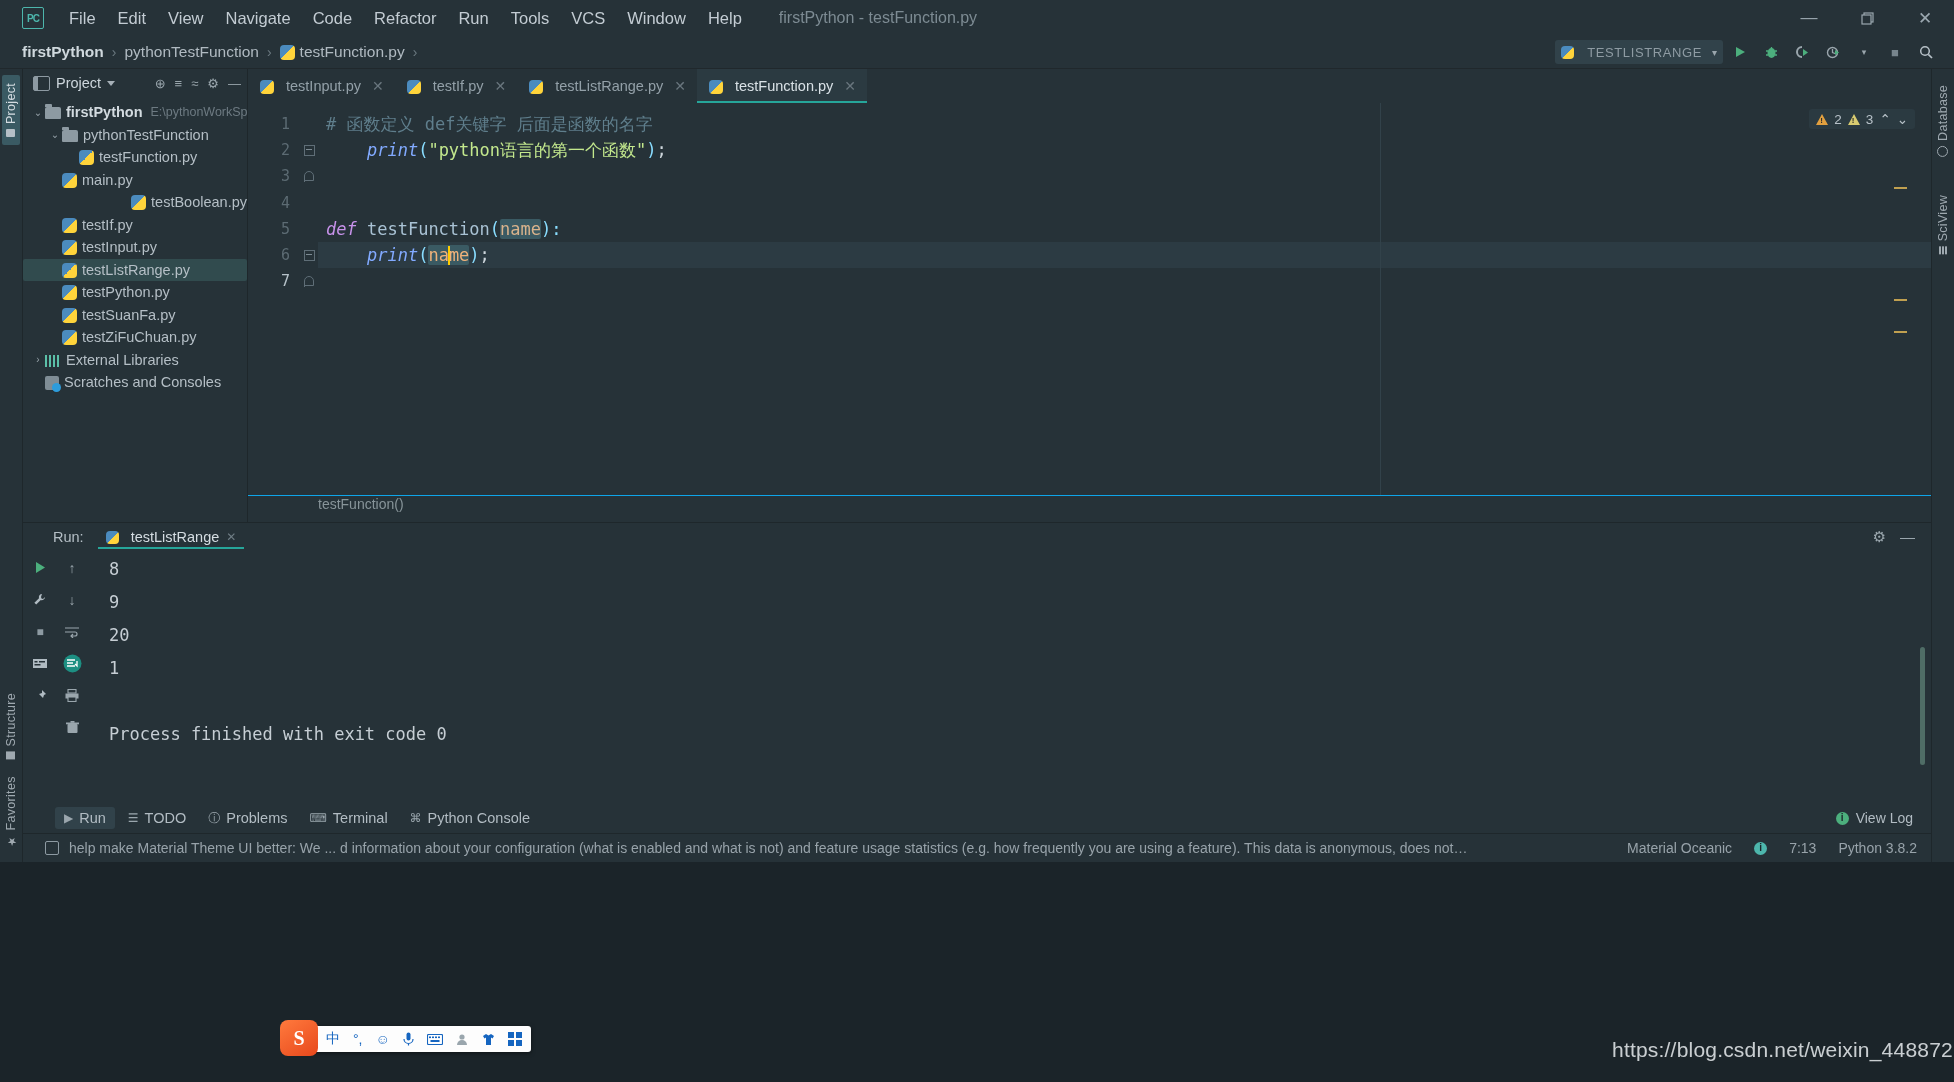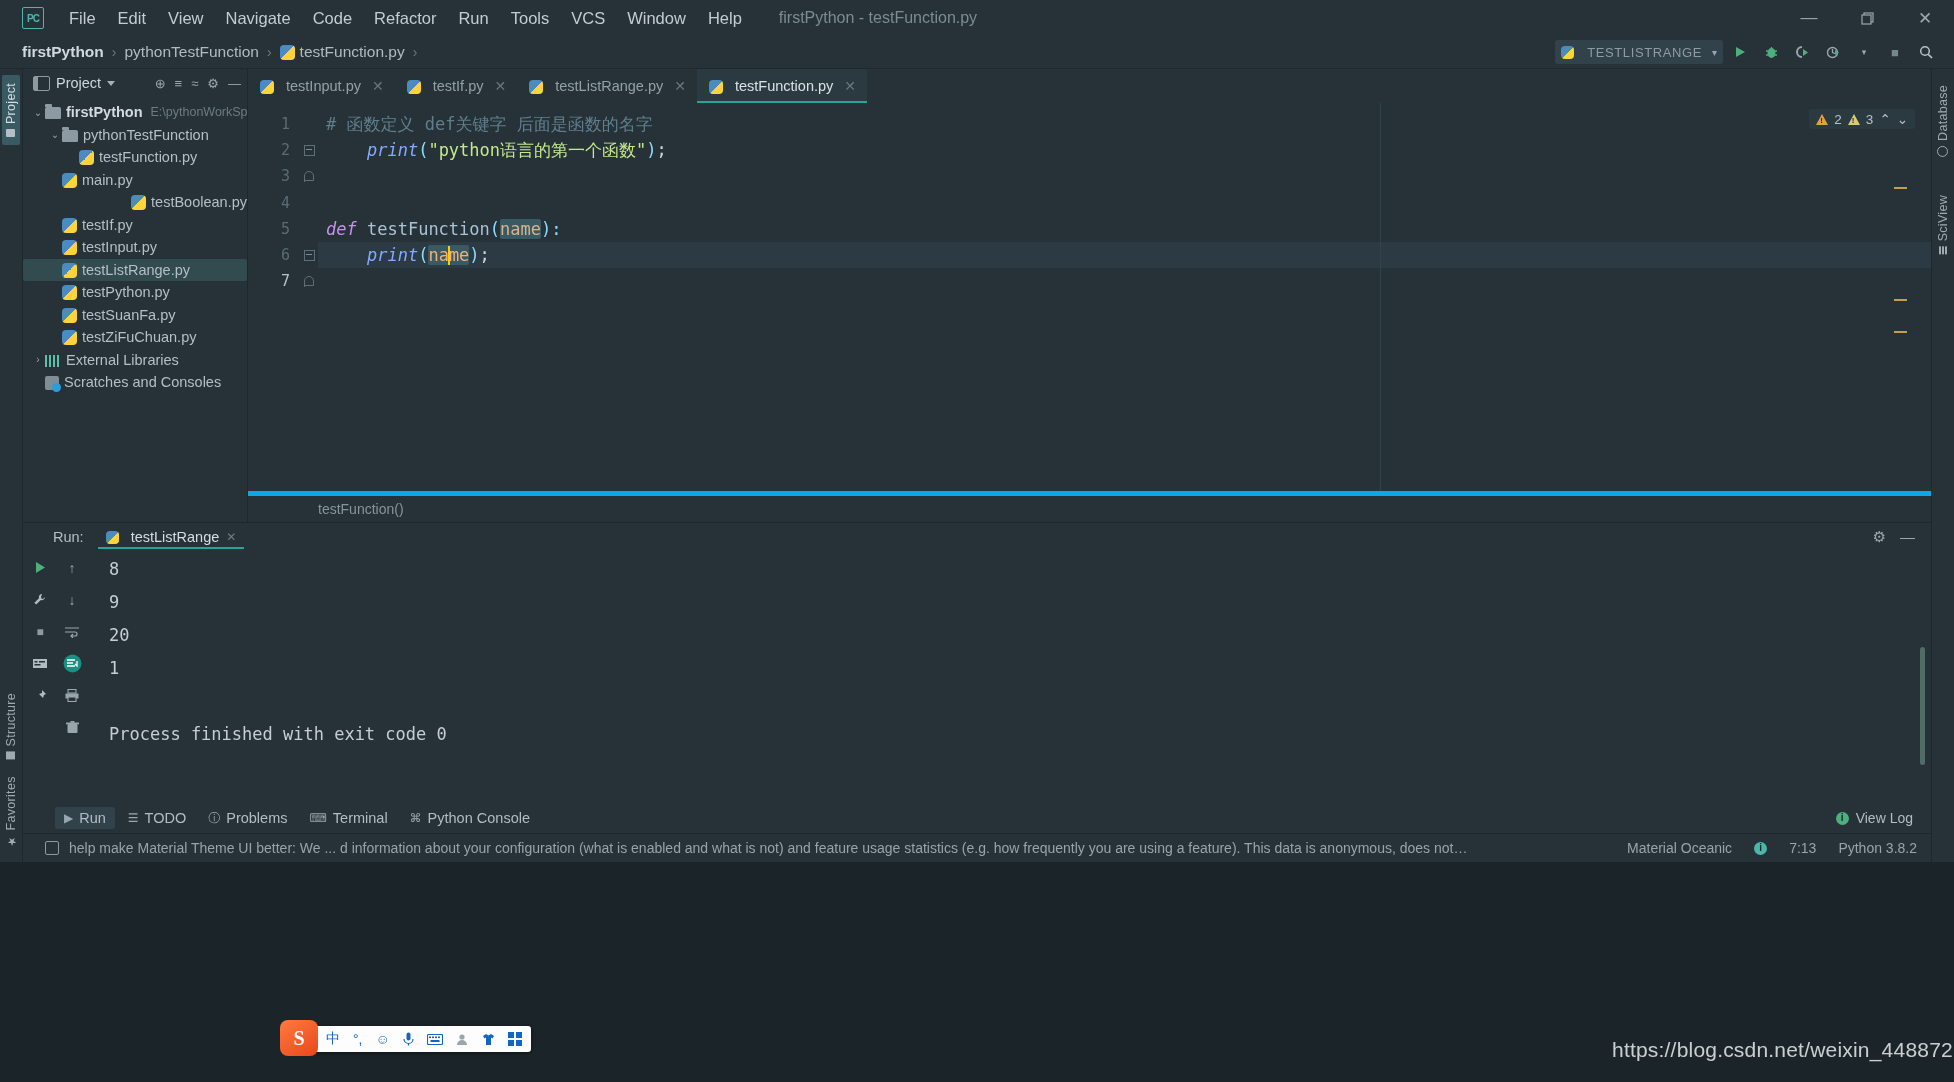--- a/index.html
+++ b/index.html
@@ -100,22 +100,22 @@
   .sel{background:#3a5a63;border-radius:2px;}
   .semi{color:#cdd6dc;border-bottom:1px wavy #a06a3a;}
   .caret-bar{display:inline-block;width:2px;height:19px;background:#ffcc00;vertical-align:-4px;margin:0 -1px;}
   .warnbox{position:absolute;right:16px;top:6px;display:flex;align-items:center;gap:6px;
            background:#2b3a41;border-radius:3px;padding:2px 7px;font-size:13.5px;color:#b7c1c8;}
   .wtri{width:0;height:0;border-left:6px solid transparent;border-right:6px solid transparent;
         border-bottom:11px solid #e2a03f;display:inline-block;position:relative;}
   .wtri.y{border-bottom-color:#d8cb70;}
   .wtri:after{content:"!";position:absolute;left:-2px;top:2px;font-size:8px;color:#2b2b2b;font-weight:bold;}
 
-  .ebread{height:26px;flex:none;display:flex;align-items:center;background:#263238;
-          border-top:5px solid #0ea5e9;padding-left:70px;color:#8794); }
+  .ebread{height:26px;flex:none;display:flex;background:#263238;
+          border-top:1px solid #0ea5e9;padding-left:70px;color:#8794); }
   .ebread span{color:#879499;font-size:14px;}
 
   
   .runpanel{height:280px;flex:none;background:#263238;display:flex;flex-direction:column;border-top:1px solid #1e272b;}
   .run-head{height:28px;display:flex;align-items:center;padding-left:30px;gap:14px;flex:none;position:relative;}
   .run-lbl{color:#b5bfc6;font-size:14.5px;}
   .run-tab{display:flex;align-items:center;gap:7px;font-size:14.5px;color:#d5dde2;
            padding:3px 8px 4px;box-shadow:inset 0 -2px 0 #26a69a;}
   .run-head .rh-right{margin-left:auto;display:flex;gap:14px;padding-right:16px;color:#9aa6ad;font-size:15px;}
   .run-body{flex:1;display:flex;min-height:0;}

